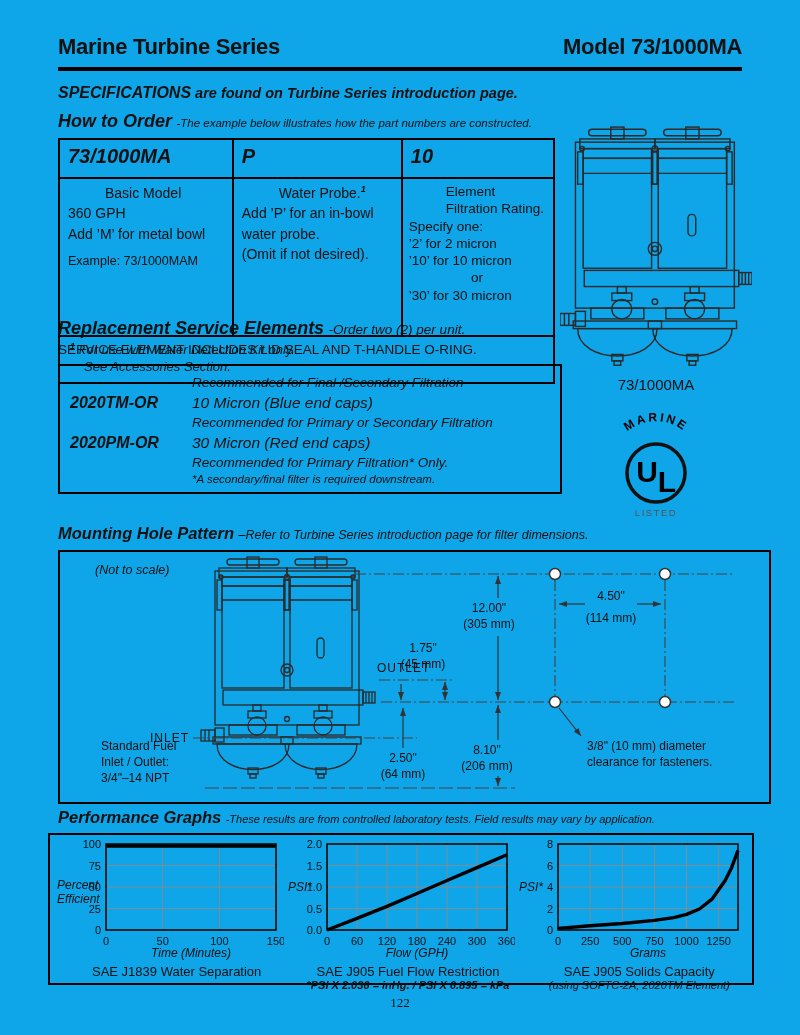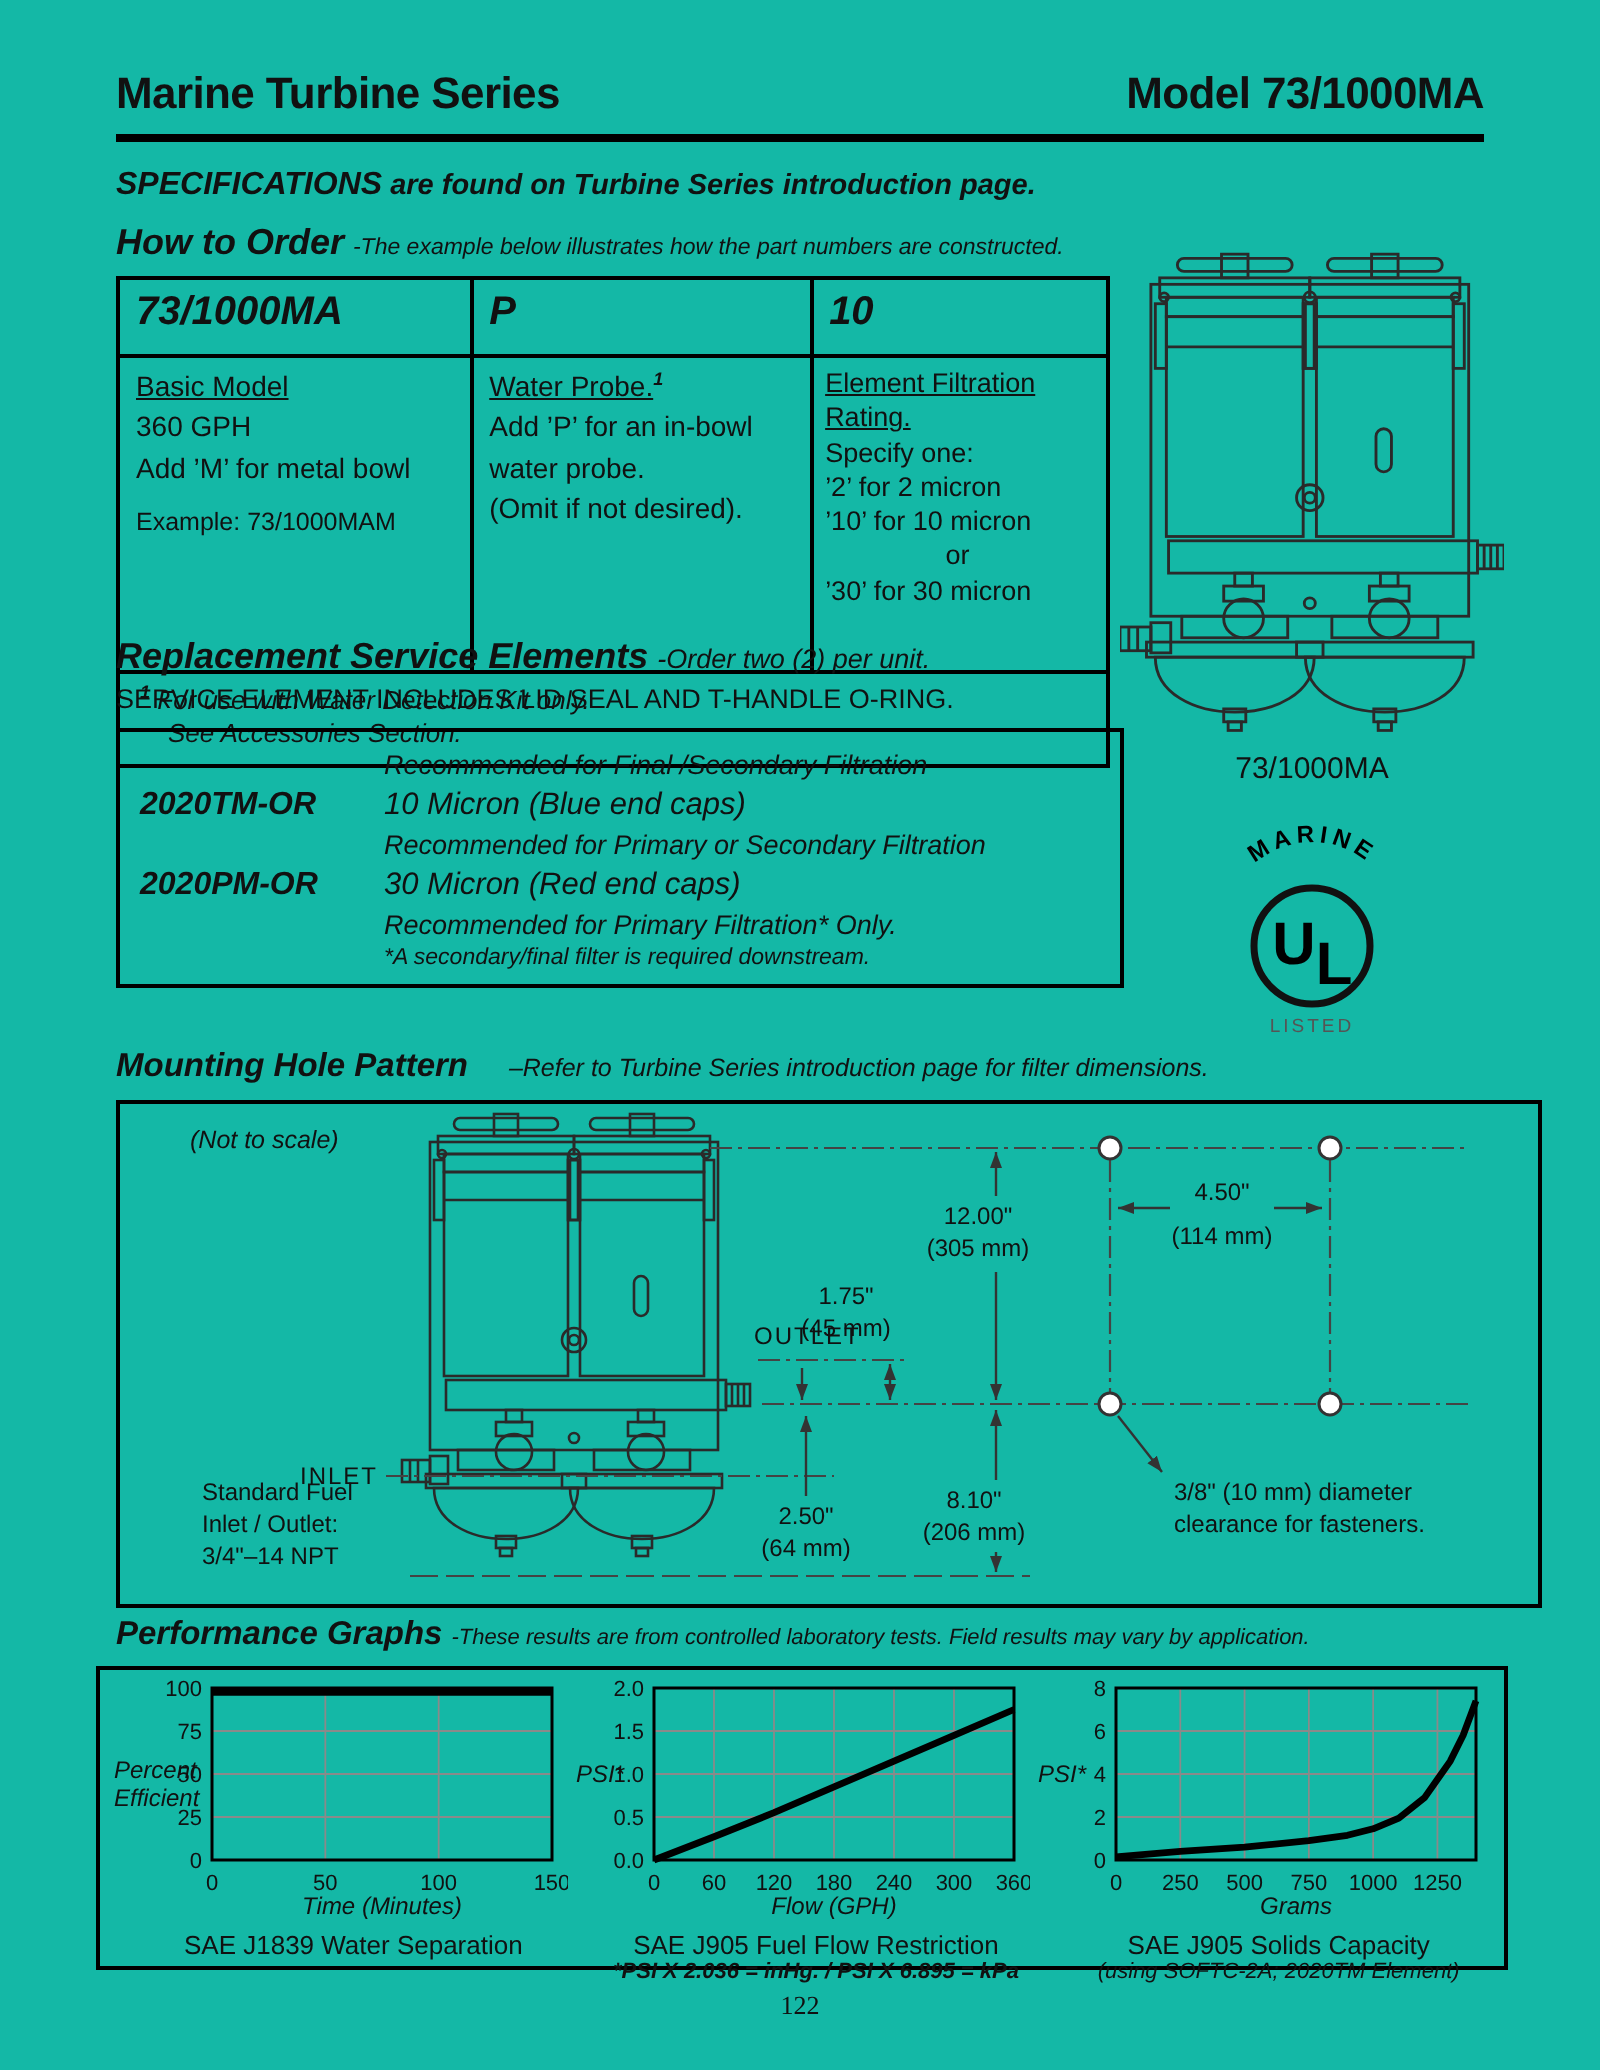--- a/index.html
+++ b/index.html
@@ -1,56 +1,56 @@
 <!DOCTYPE html>
 <html><head>
 <meta charset="utf-8">
 <style>
   html,body{margin:0;padding:0;background:#e8e8e8;}
-  .page{position:relative;width:800px;height:1035px;background:#14b8a6;margin:0 auto;
+  .page{position:relative;width:800px;height:1035px;background:#0ea5e9;margin:0 auto;
         font-family:"Liberation Sans",sans-serif;color:#111;overflow:hidden;}
   .abs{position:absolute;}
   
   .hdr{top:34px;left:58px;width:684px;display:flex;justify-content:space-between;
        align-items:flex-end;border-bottom:4px solid #000;padding-bottom:7px;}
   .hdr span{font-size:22px;font-weight:bold;letter-spacing:-0.3px;}
   
   .spec{top:84px;left:58px;font-style:italic;font-weight:bold;}
   .spec .lead{font-size:16px;} .spec .rest{font-size:14.5px;}
   .sect-h{font-weight:bold;font-style:italic;}
   .sub-i{font-style:italic;font-weight:normal;}
   .hto{top:111px;left:58px;}
   .hto .sect-h{font-size:18px;} .hto .sub-i{font-size:11.5px;}
   
   table.order{top:138px;left:58px;position:absolute;border-collapse:collapse;width:497px;}
   table.order td{border:2px solid #000;vertical-align:top;padding:4px 8px;}
   tr.code td{font-size:20px;font-weight:bold;font-style:italic;height:28px;padding-top:5px;}
   tr.bodyr td{height:148px;font-size:14px;line-height:1.45;}
   tr.bodyr td.c3{font-size:13.5px;line-height:1.28;padding-left:6px;}
-  .u{text-decoration:underline;}
+  .u{margin-left:37px;}
   .example{font-size:12.5px;margin-top:8px;}
   .orline{text-align:center;}
   tr.footr td{font-size:13px;font-style:italic;padding:4px 6px 6px 10px;line-height:1.3;}
   .ind2{margin-left:14px;display:block;}
   sup{font-size:9px;font-weight:bold;font-style:italic;}
   
   .prod-cap{top:376px;left:560px;width:192px;text-align:center;font-size:15px;}
   
   .rse{top:318px;left:58px;}
   .rse .sect-h{font-size:18px;} .rse .sub-i{font-size:13.5px;}
   .rse-note{top:342px;left:58px;font-size:13.5px;}
   .svcbox{top:364px;left:58px;width:480px;border:2px solid #000;padding:7px 10px 5px 10px;}
   .svc-line{line-height:21px;}
   .svc-line .part{display:inline-block;width:122px;font-weight:bold;font-style:italic;font-size:16px;}
   .svc-line .desc{font-style:italic;font-size:15.5px;}
   .rec{margin-left:122px;font-style:italic;font-size:13.5px;line-height:19px;}
   .svc-foot{margin-left:122px;font-style:italic;font-size:11.5px;line-height:15px;}
   
   .mhp{top:524px;left:58px;}
-  .mhp .sect-h{font-size:16.5px;} .mhp .sub-i{font-size:12.5px;margin-left:16px;}
+  .mhp .sect-h{font-size:16.5px;} .mhp .sub-i{font-size:12.5px;}
   .mntbox{top:550px;left:58px;width:684px;height:250px;border:2px solid #000;padding-left:25px;}
   
   .perf{top:808px;left:58px;}
   .perf .sect-h{font-size:16.5px;} .perf .sub-i{font-size:11px;}
   .graphsbox{top:833px;left:48px;width:706px;height:152px;border:2px solid #000;
              display:flex;justify-content:space-between;padding:3px 4px;box-sizing:border-box;}
   .chart-cell{width:232px;text-align:center;}
   .cap{font-size:13px;line-height:15px;padding-left:14px;}
   .capfoot{font-size:11px;font-style:italic;font-weight:bold;line-height:13px;padding-left:14px;}
   .pgnum{top:995px;left:0;width:100%;text-align:center;

